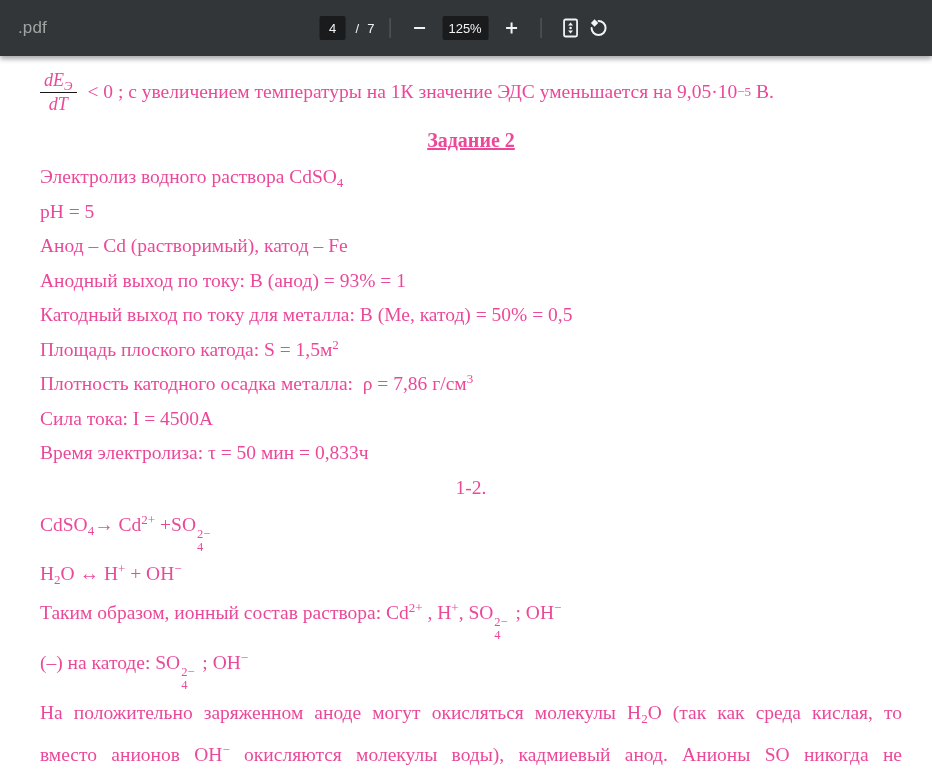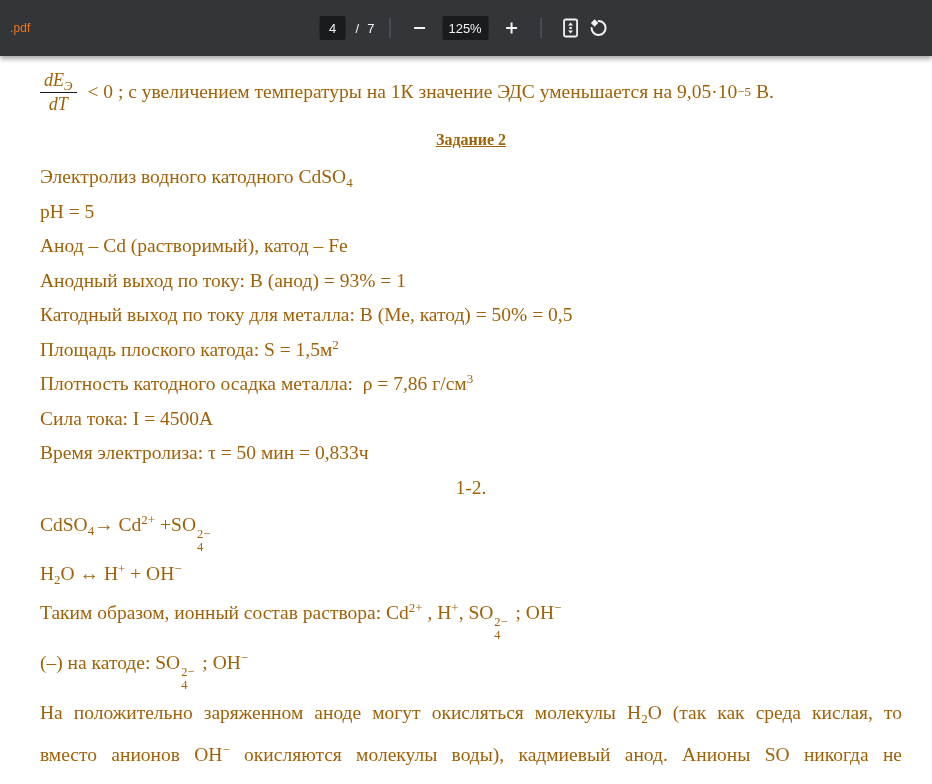--- a/index.html
+++ b/index.html
@@ -10,22 +10,22 @@
     font-family: "Liberation Sans", sans-serif;
   }
   
   .toolbar {
     position: relative; height: 56px; background: #323639;
     display: flex; align-items: center;
     box-shadow: 0 3px 5px rgba(0,0,0,0.35);
     z-index: 5;
   }
   .filename {
-    color: #f97316; font-size: 12px; font-weight: 500;
-    margin-left: 10px; letter-spacing: 0.1px;
+    color: #a3a3a3; font-size: 17px; font-weight: 500;
+    margin-left: 18px; letter-spacing: 0.1px;
   }
   .controls {
     position: absolute; left: 50%; top: 0; height: 100%;
     transform: translateX(-50%);
     display: flex; align-items: center;
     color: #f1f3f4; font-size: 13px;
   }
   .page-input {
     width: 26px; height: 24px; background: #191b1c; border: none;
     border-radius: 2px; color: #f1f3f4; text-align: center;
@@ -44,27 +44,27 @@
     min-width: 46px; height: 24px; background: #191b1c; border-radius: 2px;
     display: flex; align-items: center; 
     margin: 0 9px; padding: 0 6px;
   }
   .tbtn svg { display: block; }
   
   .doc {
     background: #fff; width: 932px; height: 728px;
     padding: 8px 30px 0 40px; overflow: hidden;
     font-family: "Liberation Serif", "DejaVu Serif", serif;
-    font-size: 19.5px; color: #a16207;
+    font-size: 19.5px; color: #ec4899;
   }
   .doc-line { line-height: 34.5px; white-space: pre; }
   .center { text-align: center; }
   .bold { font-weight: bold; }
   .underline { text-decoration: underline; }
-  .head { line-height: 40px; font-size: 16px; }
+  .head { line-height: 40px; font-size: 20px; }
   .chem { line-height: 39px; }
   .para { line-height: 42px; }
   .justify { text-align: justify; text-align-last: justify; white-space: normal; }
   .frac-line { height: 56px; display: flex; align-items: center; }
   .frac {
     display: inline-flex; flex-direction: column; align-items: center;
     font-size: 18px; line-height: 1.15; margin-right: 6px;
   }
   .frac .num { border-bottom: 1.4px solid #151515; padding: 0 4px 1px; }
   .frac .den { padding-top: 1px; }
@@ -129,21 +129,21 @@
           <rect x="5.4" y="4.4" width="5.2" height="5.2" transform="rotate(45 8 7)" fill="#f1f3f4"></rect>
         </svg>
       </span>
     </button>
   </div>
 </div>
 
 <div class="doc" id="doc-root">
     <div class="doc-line frac-line"><span class="frac"><span class="num"><span class="it">dE</span><span class="sub it">Э</span></span><span class="den"><span class="it">dT</span></span></span><span> &lt; 0 ; с увеличением температуры на 1К значение ЭДС уменьшается на </span><span>9,05·10</span><span class="sup">−5</span><span> В.</span></div>
     <div class="doc-line center bold underline head"><span>Задание 2</span></div>
-    <div class="doc-line"><span>Электролиз водного катодного CdSO</span><span class="sub">4</span></div>
+    <div class="doc-line"><span>Электролиз водного раствора CdSO</span><span class="sub">4</span></div>
     <div class="doc-line"><span>pH = 5</span></div>
     <div class="doc-line"><span>Анод – Cd (растворимый), катод – Fe</span></div>
     <div class="doc-line"><span>Анодный выход по току: В (анод) = 93% = 1</span></div>
     <div class="doc-line"><span>Катодный выход по току для металла: В (Ме, катод) = 50% = 0,5</span></div>
     <div class="doc-line"><span>Площадь плоского катода: S = 1,5м</span><span class="sup">2</span></div>
     <div class="doc-line"><span>Плотность катодного осадка металла:  ρ = 7,86 г/см</span><span class="sup">3</span></div>
     <div class="doc-line"><span>Сила тока: I = 4500А</span></div>
     <div class="doc-line"><span>Время электролиза: τ = 50 мин = 0,833ч</span></div>
     <div class="doc-line center"><span>1-2.</span></div>
     <div class="doc-line chem"><span>CdSO</span><span class="sub">4</span><span>→ Cd</span><span class="sup">2+</span><span> +SO</span><span class="stk"><span class="stk-sup">2−</span><span class="stk-sub">4</span></span></div>

